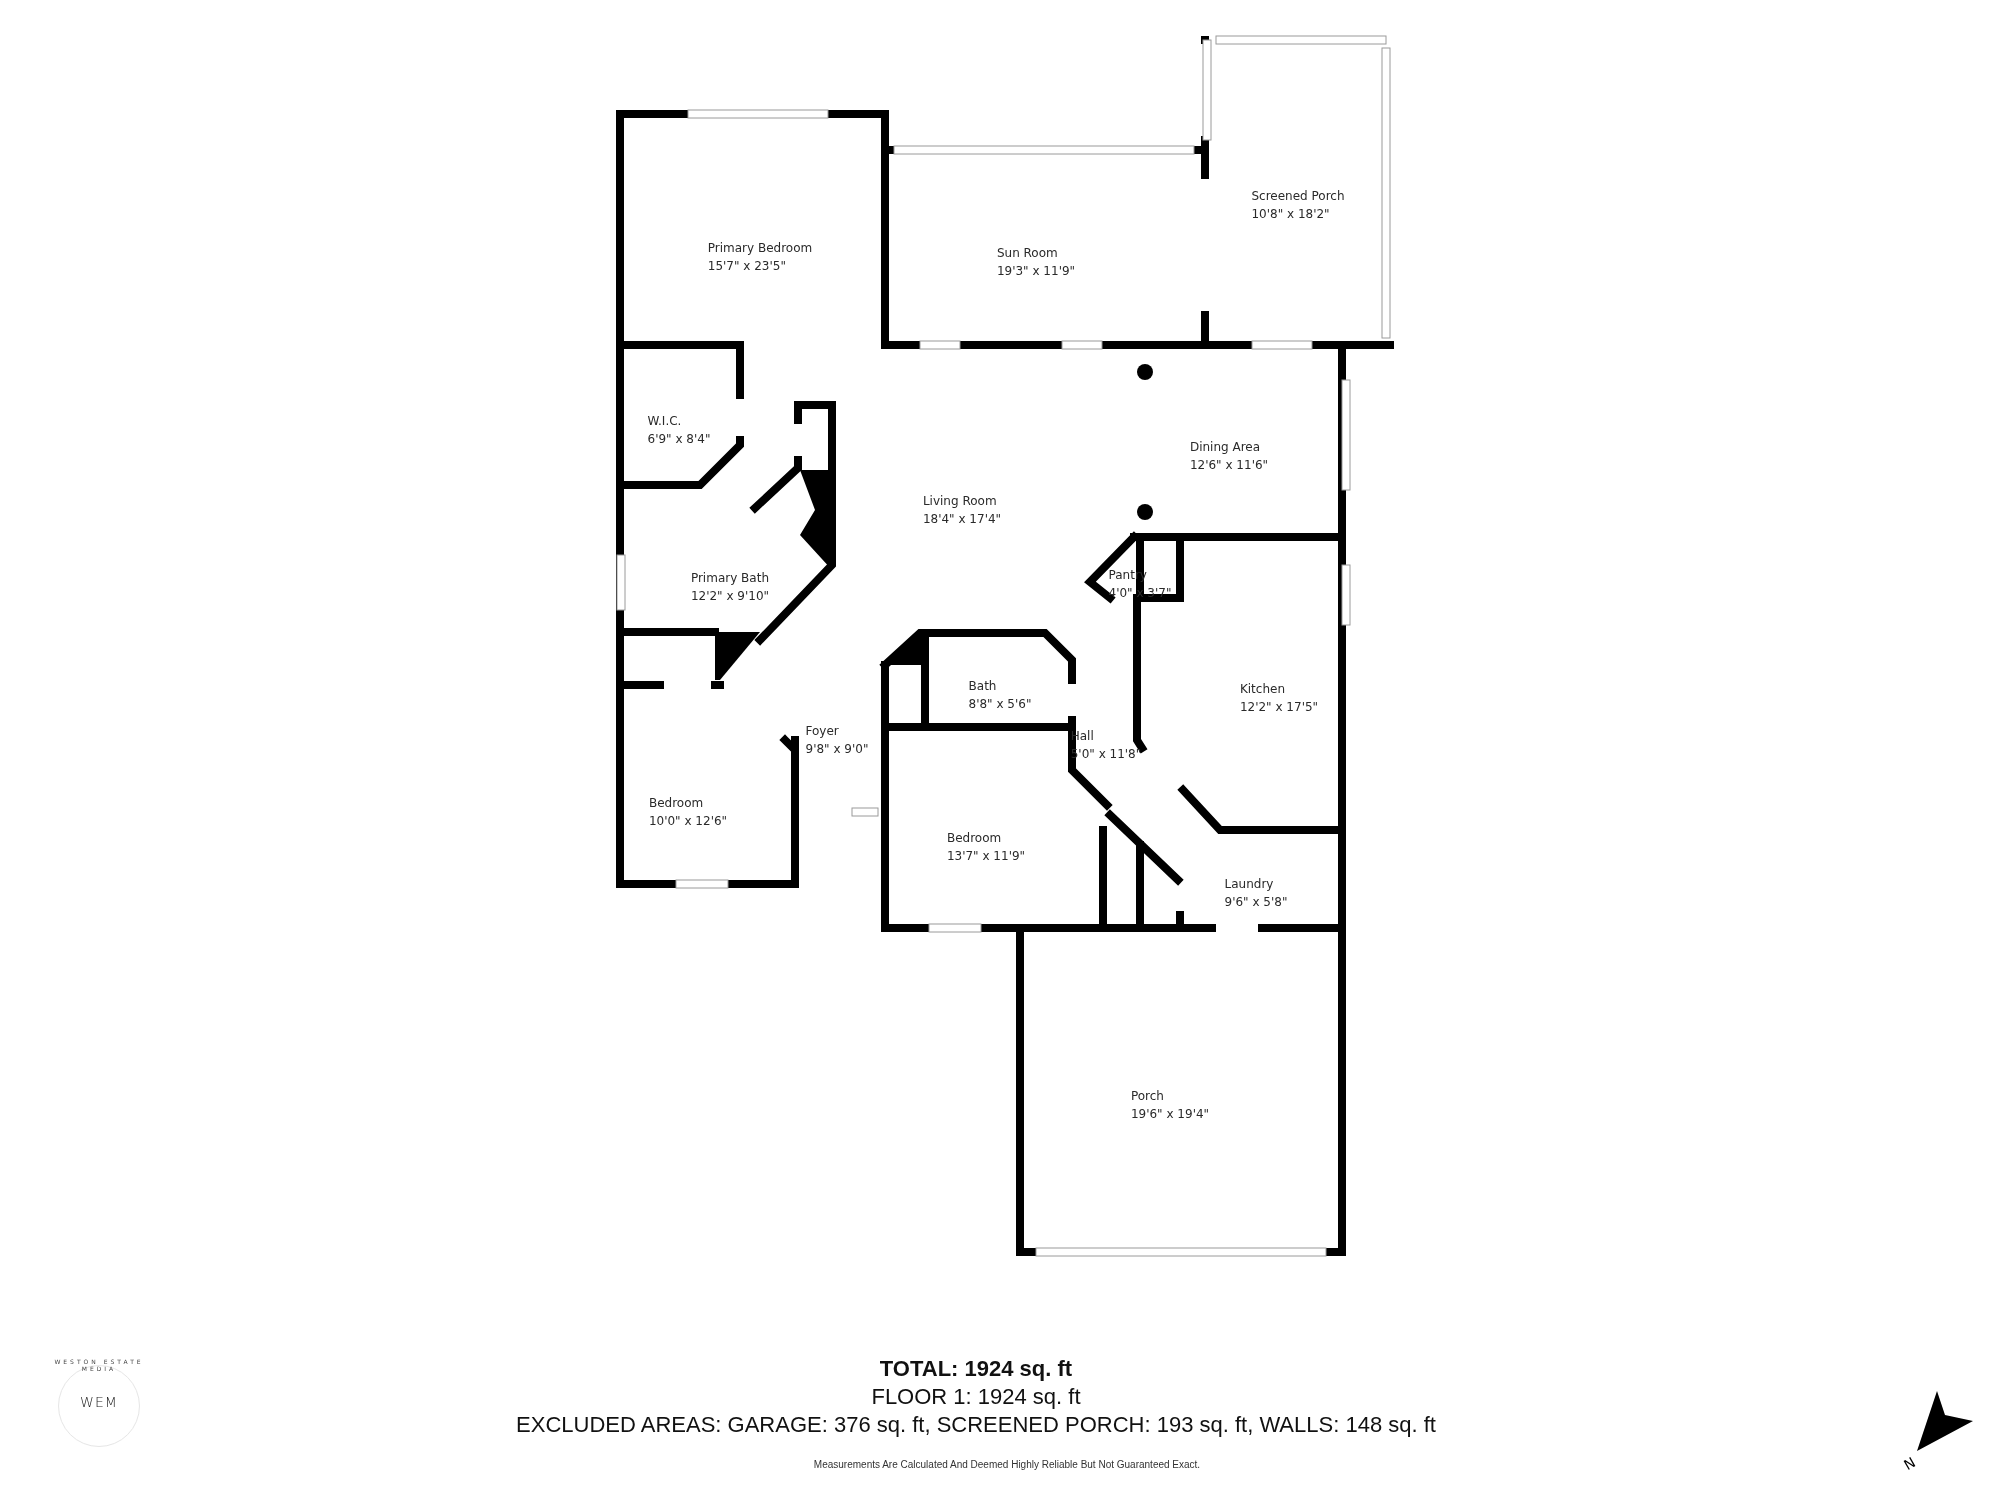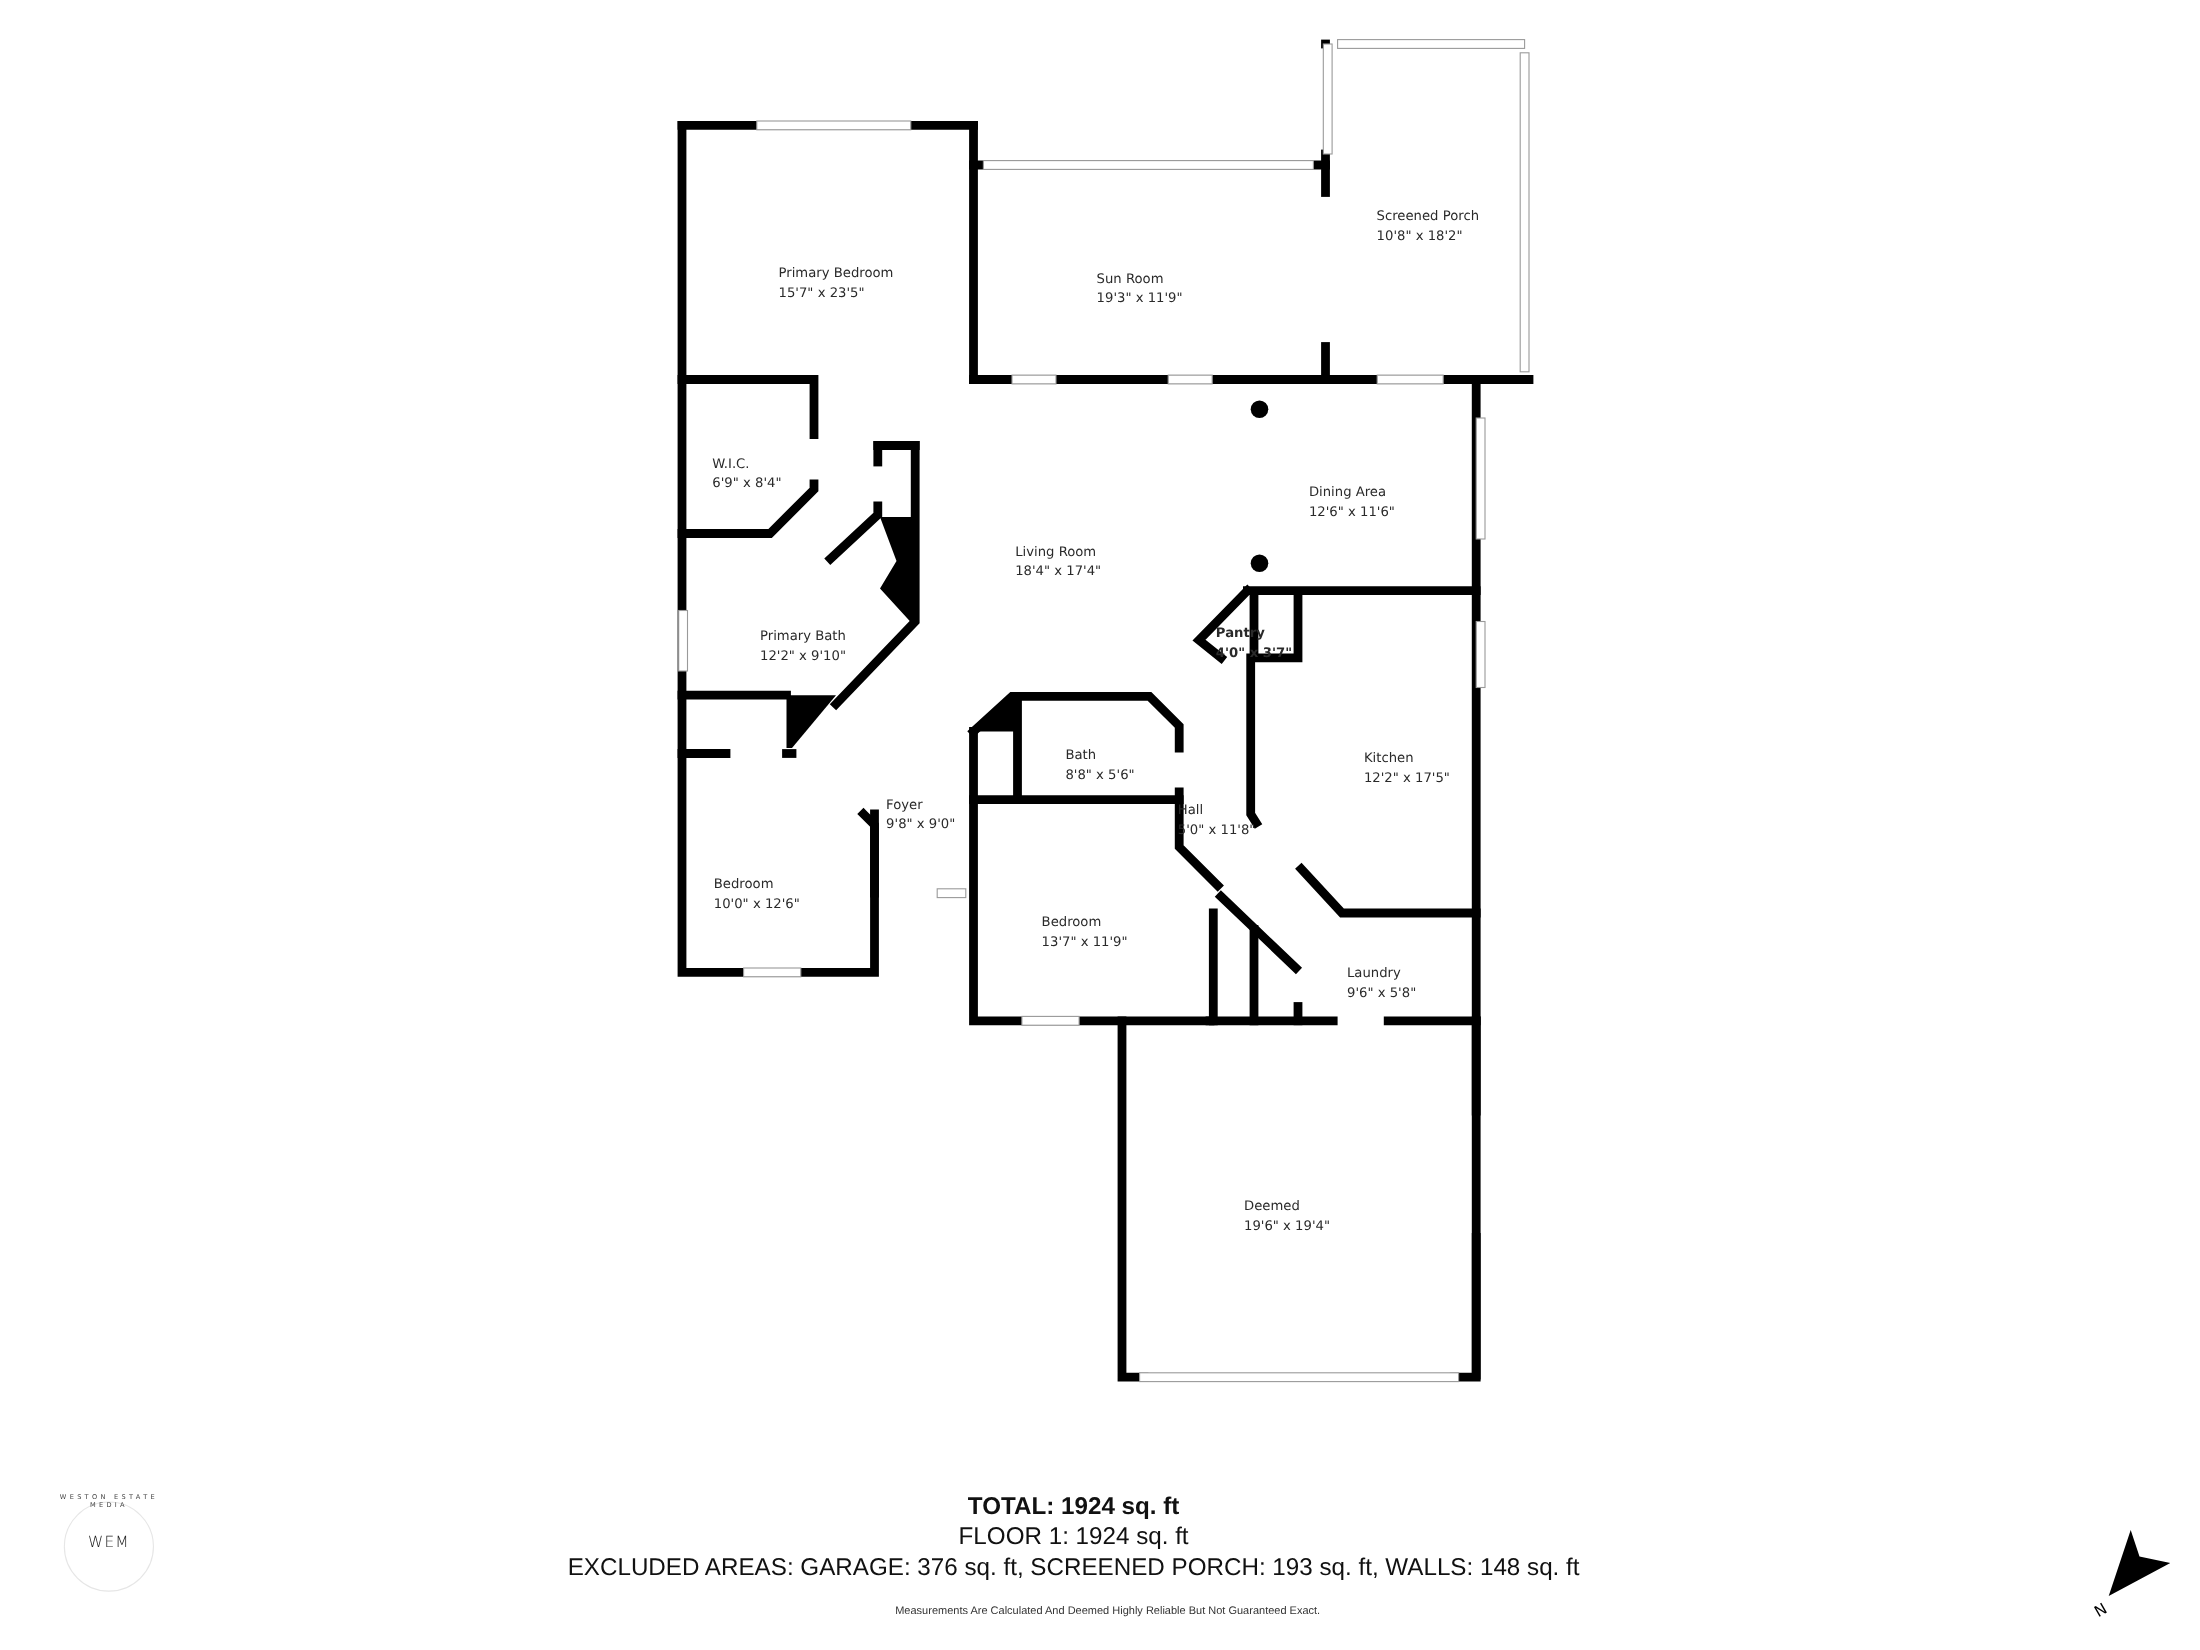--- a/index.html
+++ b/index.html
@@ -104,29 +104,29 @@
 </svg>
 
 <div id="labels">
     <div class="room-label" style="left: 760px; top: 257px;"><span>Primary Bedroom</span><span class="dim">15'7" x 23'5"</span></div>
     <div class="room-label" style="left: 1036px; top: 262px;"><span>Sun Room</span><span class="dim">19'3" x 11'9"</span></div>
     <div class="room-label" style="left: 1298px; top: 205px;"><span>Screened Porch</span><span class="dim">10'8" x 18'2"</span></div>
     <div class="room-label" style="left: 679px; top: 430px;"><span>W.I.C.</span><span class="dim">6'9" x 8'4"</span></div>
     <div class="room-label" style="left: 962px; top: 510px;"><span>Living Room</span><span class="dim">18'4" x 17'4"</span></div>
     <div class="room-label" style="left: 1229px; top: 456px;"><span>Dining Area</span><span class="dim">12'6" x 11'6"</span></div>
     <div class="room-label" style="left: 730px; top: 555px; margin-top: 32px;"><span>Primary Bath</span><span class="dim">12'2" x 9'10"</span></div>
-    <div class="room-label" style="left: 1140px; top: 584px; font-weight: bold;"><span>Pantry</span><span class="dim">4'0" x 3'7"</span></div>
+    <div class="room-label" style="left: 1140px; top: 584px;"><span>Pantry</span><span class="dim">4'0" x 3'7"</span></div>
     <div class="room-label" style="left: 1240px; top: 698px; margin-left: 39px;"><span>Kitchen</span><span class="dim">12'2" x 17'5"</span></div>
     <div class="room-label" style="left: 1000px; top: 695px;"><span>Bath</span><span class="dim">8'8" x 5'6"</span></div>
     <div class="room-label" style="left: 837px; top: 740px;"><span>Foyer</span><span class="dim">9'8" x 9'0"</span></div>
     <div class="room-label" style="left: 1106px; top: 745px;"><span>Hall</span><span class="dim">5'0" x 11'8"</span></div>
     <div class="room-label" style="left: 688px; top: 812px;"><span>Bedroom</span><span class="dim">10'0" x 12'6"</span></div>
     <div class="room-label" style="left: 986px; top: 847px;"><span>Bedroom</span><span class="dim">13'7" x 11'9"</span></div>
     <div class="room-label" style="left: 1256px; top: 893px;"><span>Laundry</span><span class="dim">9'6" x 5'8"</span></div>
-    <div class="room-label" style="left: 1170px; top: 1105px;"><span>Deemed</span><span class="dim">19'6" x 19'4"</span></div>
+    <div class="room-label" style="left: 1170px; top: 1105px;"><span>Porch</span><span class="dim">19'6" x 19'4"</span></div>
   </div>
 
 <div class="summary total">TOTAL: 1924 sq. ft</div>
 <div class="summary floor">FLOOR 1: 1924 sq. ft</div>
 <div class="summary excluded">EXCLUDED AREAS: GARAGE: 376 sq. ft, SCREENED PORCH: 193 sq. ft, WALLS: 148 sq. ft</div>
 <div class="summary disclaimer">Measurements Are Calculated And Deemed Highly Reliable But Not Guaranteed Exact.</div>
 
 <div class="logo">
   <div class="ring">WESTON ESTATE MEDIA</div>
   <div class="mark">WEM</div>

